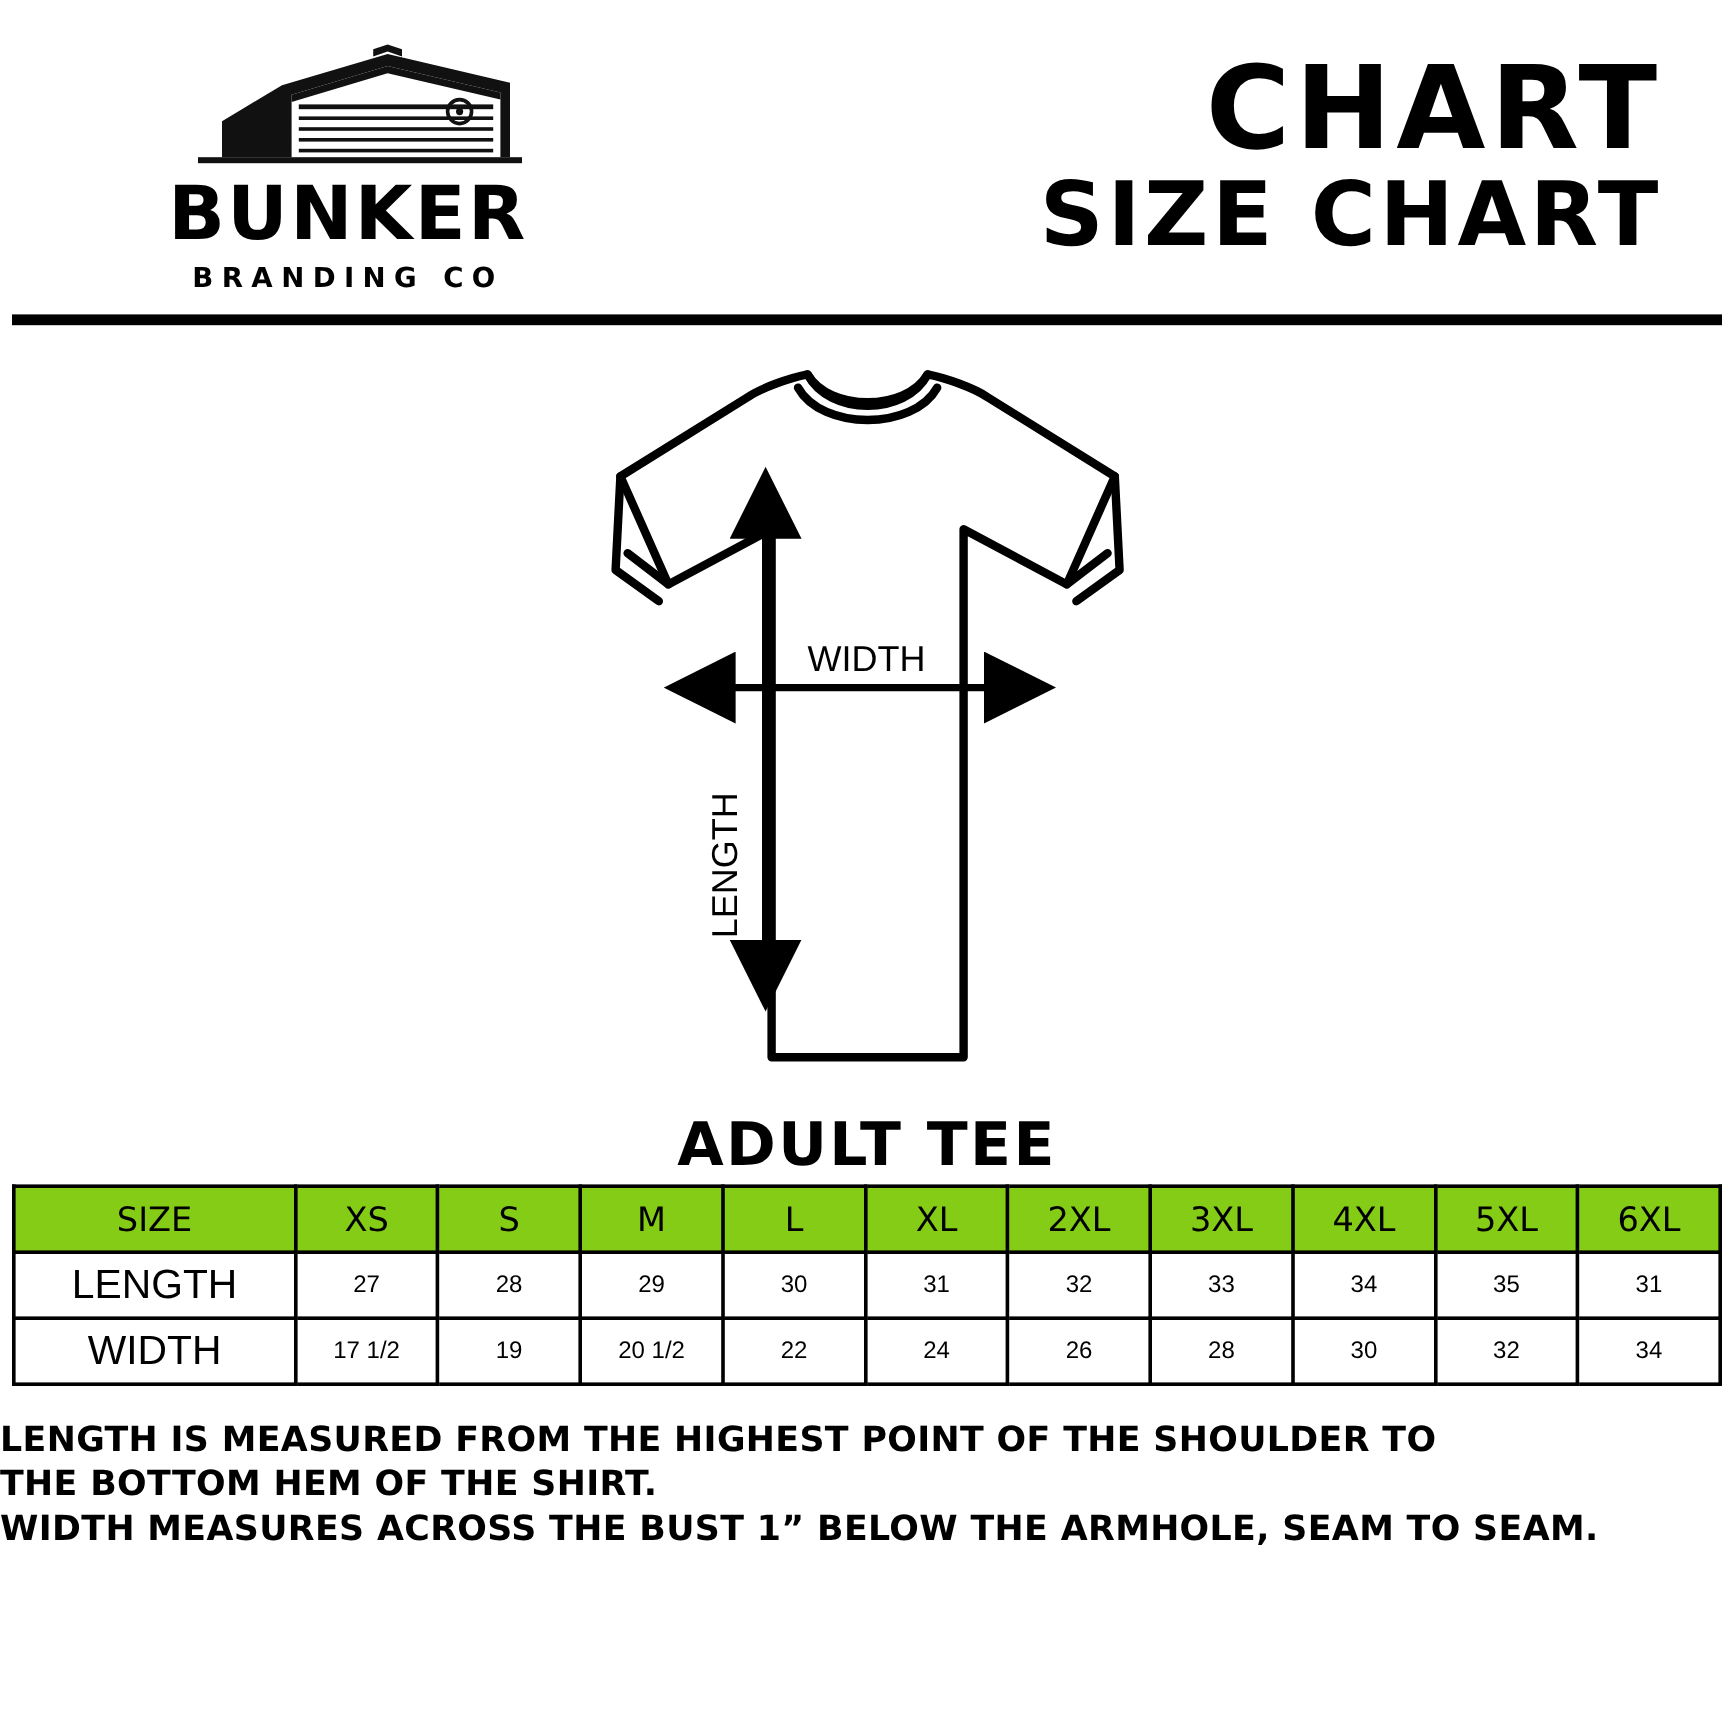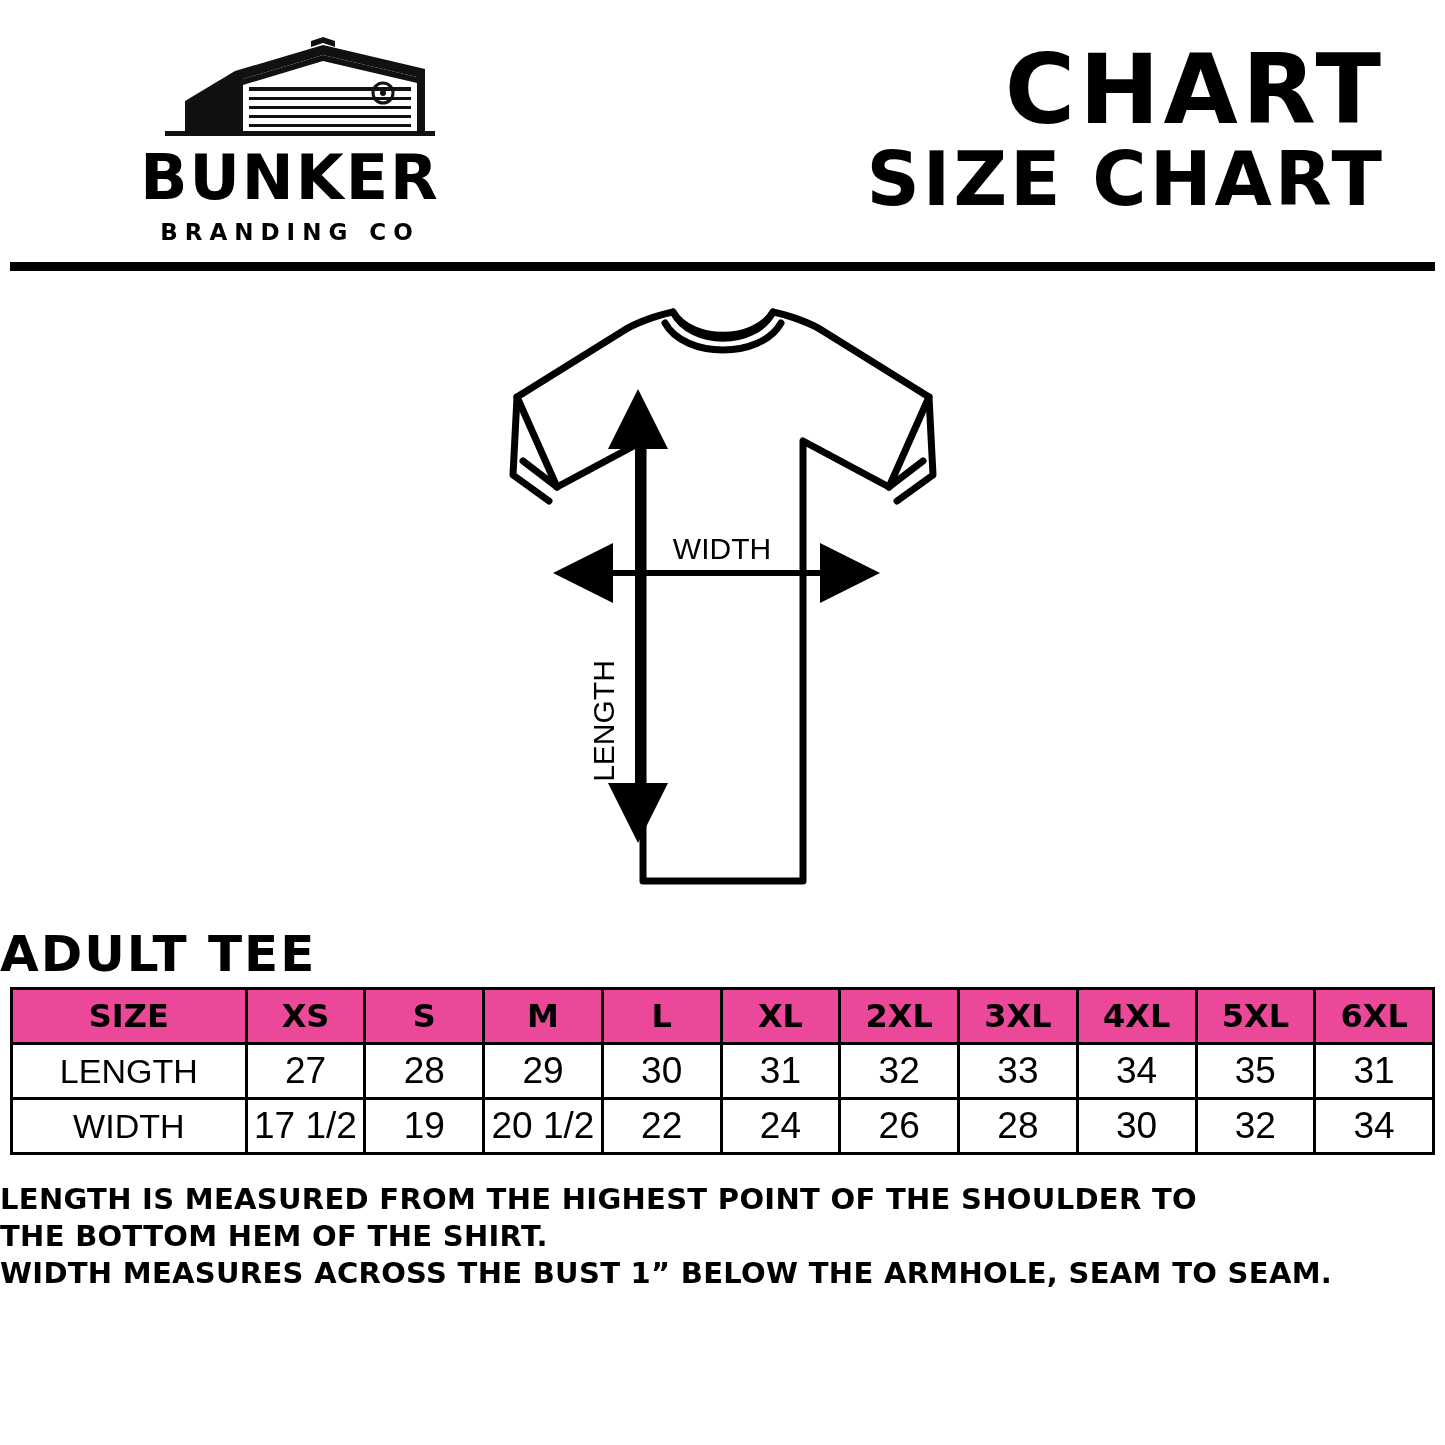--- a/index.html
+++ b/index.html
@@ -81,20 +81,21 @@
   .illustration {
     position: relative;
     height: 660px;
     margin-top: 30px;
   }
   .illustration svg {
     display: block;
     margin: 0 auto;
   }
   .shirt-caption {
+    text-align: center;
     font-family: "DejaVu Sans", sans-serif;
     font-weight: bold;
     font-size: 50px;
     letter-spacing: 2px;
     margin-top: 4px;
   }
 
   
   .table-wrap {
     margin: 26px 10px 0 10px;
@@ -102,29 +103,29 @@
   table.size-chart {
     width: 100%;
     border-collapse: collapse;
     table-layout: fixed;
   }
   table.size-chart th,
   table.size-chart td {
     border: 3px solid #000000;
     text-align: center;
     font-family: "Liberation Sans", sans-serif;
-    font-size: 37px;
+    font-size: 20px;
     height: 48px;
     padding: 2px 0;
   }
   table.size-chart thead th {
-    background: #ec4899;
-    font-family: "DejaVu Sans", sans-serif;
-    font-weight: bold;
-    font-size: 32px;
+    background: #84cc16;
+    font-family: "DejaVu Sans", sans-serif;
+    font-weight: normal;
+    font-size: 28px;
   }
   table.size-chart tbody td.rowhead {
     font-family: "Liberation Sans", sans-serif;
     font-weight: normal;
     font-size: 34px;
   }
   table.size-chart col.first { width: 16.5%; }
 
   
   .notes {

